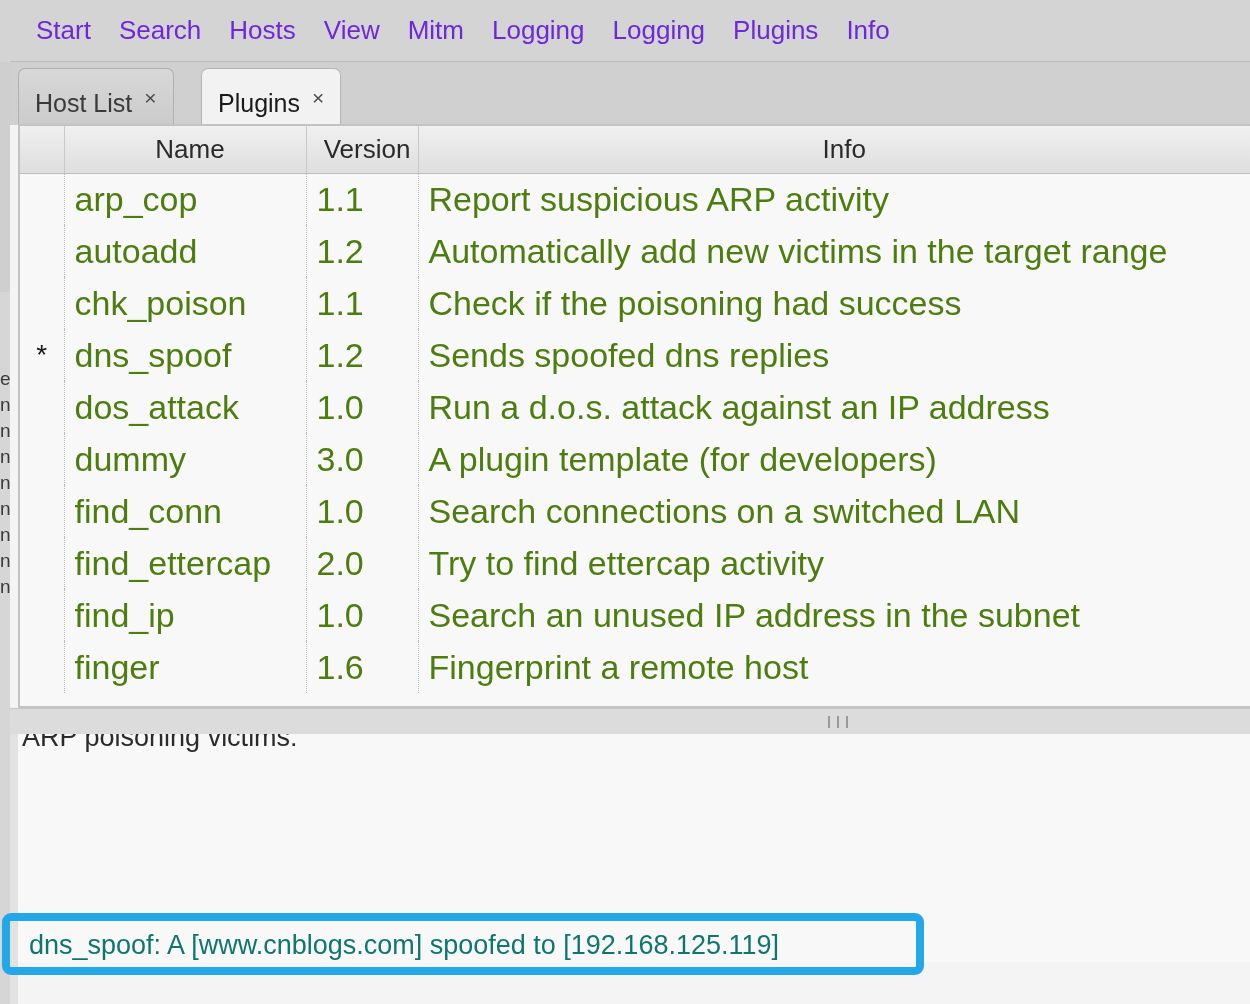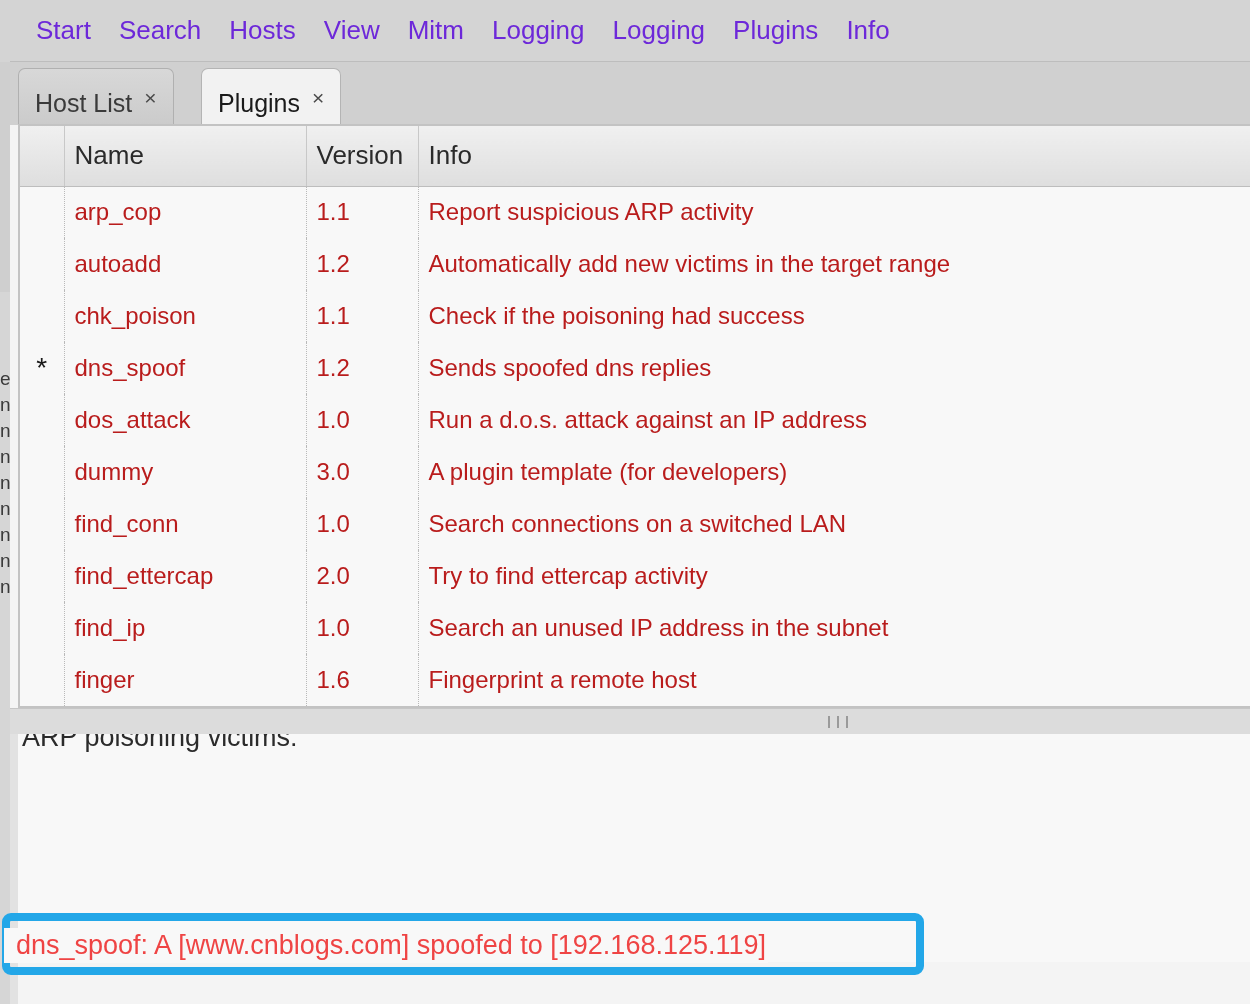--- a/index.html
+++ b/index.html
@@ -137,41 +137,41 @@
     box-sizing: border-box;
     overflow: hidden;
     z-index: 4;
   }
   .tbl {
     width: 100%;
     border-collapse: collapse;
     table-layout: fixed;
   }
   .tbl thead th {
-    height: 60px;
+    height: 47px;
     background: linear-gradient(to bottom, #f0f0f0 0%, #dedede 100%);
     border-bottom: 1px solid #bdbdbd;
     border-right: 1px solid #c8c8c8;
     font-size: 26px;
     font-weight: normal;
     color: #2a2a2a;
-    text-align: left;
+    text-align: center;
     padding: 0 0 0 10px;
     box-sizing: border-box;
     margin-left: 14px;
   }
   .tbl thead th.col-mark { width: 44px; padding: 0; }
   .tbl thead th.col-name { width: 242px; }
   .tbl thead th.col-ver  { width: 112px; }
   .tbl thead th.col-info { border-right: none; }
 
   .tbl tbody td {
     height: 52px;
-    font-size: 24px;
-    color: #b91c1c;
+    font-size: 34px;
+    color: #4d7c0f;
     padding: 0 0 0 10px;
     box-sizing: border-box;
     background: #f8f8f8;
     border-right: 1px dotted #b9b9b9;
     vertical-align: middle;
     white-space: nowrap;
   }
   .tbl tbody td.cell-mark {
     width: 44px;
     padding: 0;
@@ -237,28 +237,28 @@
     width: 922px;
     height: 62px;
     border: 8px solid #23A7E8;
     border-radius: 9px;
     box-sizing: border-box;
     background: transparent;
     z-index: 6;
   }
   .annotation-text {
     position: absolute;
-    left: 4px;
+    left: 29px;
     top: 928px;
     font-size: 27px;
-    color: #ef4444;
+    color: #0f766e;
     white-space: nowrap;
     z-index: 7;
     background: #f8f8f8;
-    padding: 2px 2px 2px 12px;
+    padding: 2px 2px 2px 0;
   }
 
   
   .log-left-scroll {
     position: absolute;
     left: 0; top: 734px;
     width: 8px; height: 270px;
     background: #e2e2e2;
     z-index: 5;
   }

